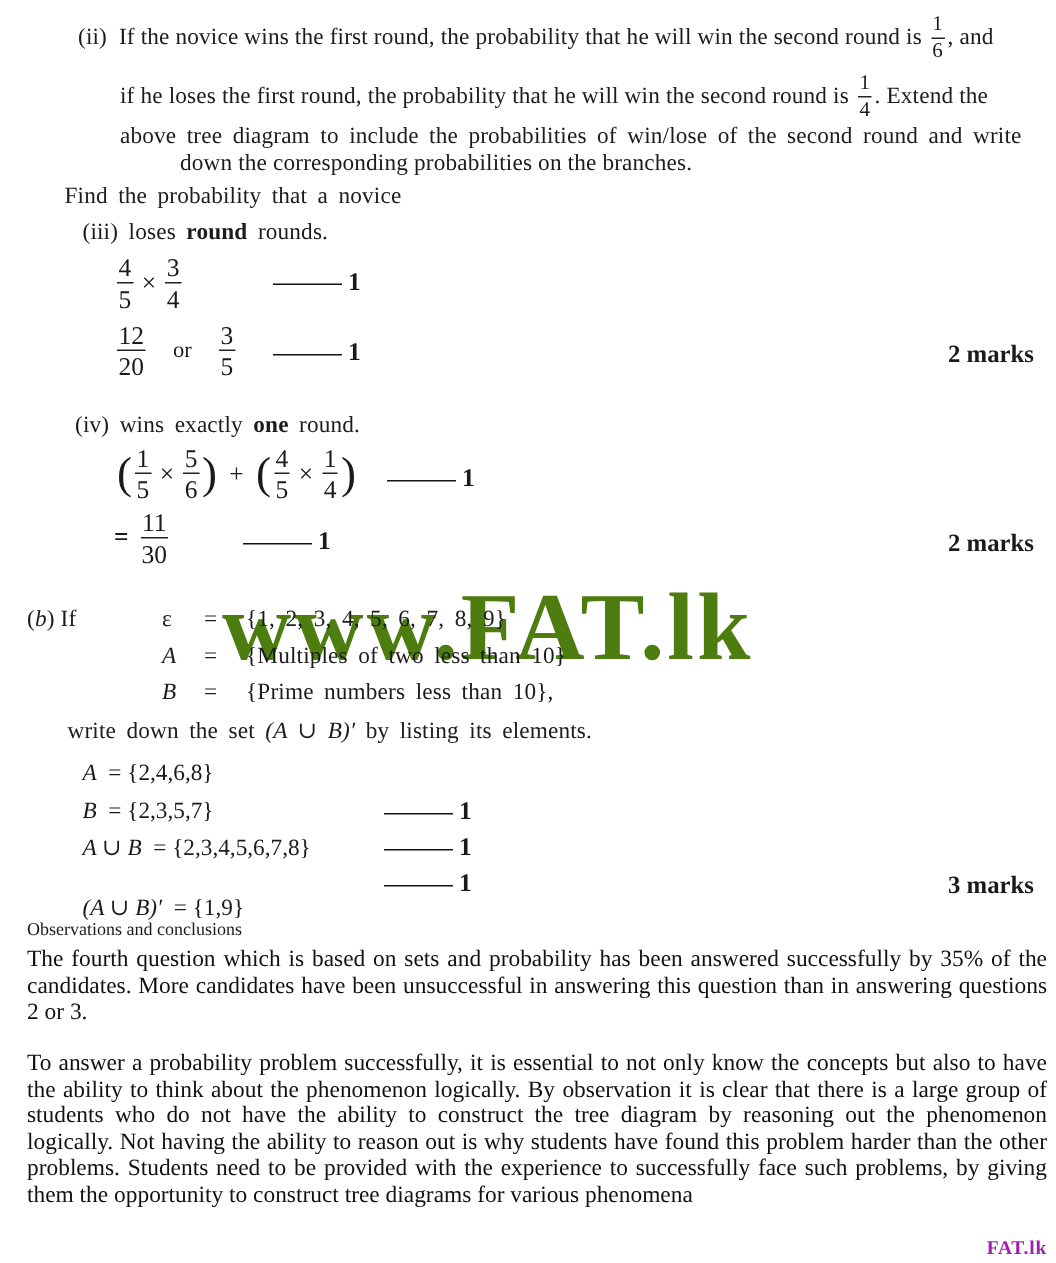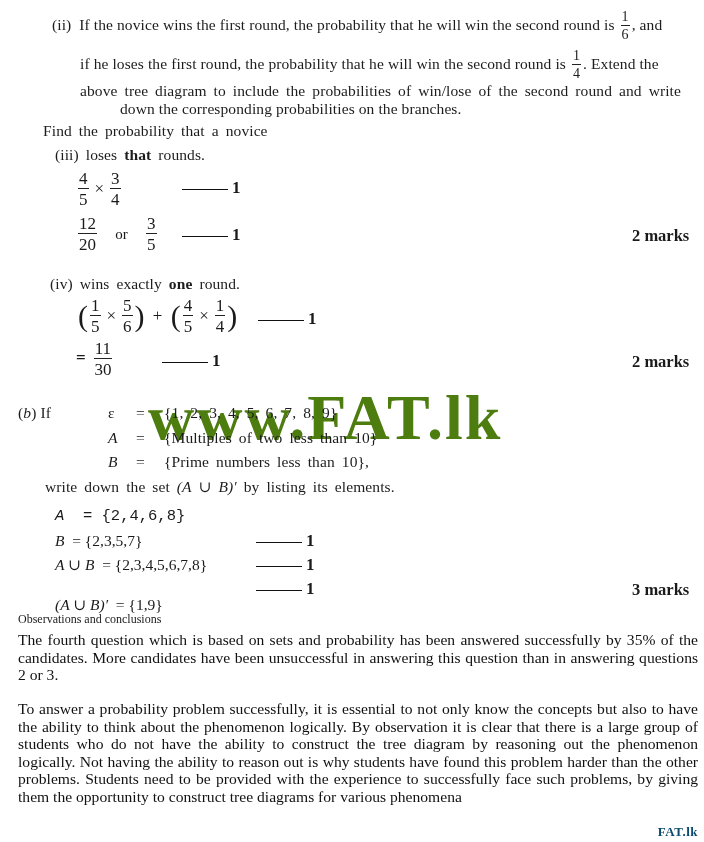--- a/index.html
+++ b/index.html
@@ -28,21 +28,21 @@
   .b { font-weight: bold; }
   .body-text { font-size: 15.6px; line-height: 17.6px; text-align: justify; color: #111; }
   .watermark {
     position: absolute; left: 148px; top: 386px; font-family: Liberation Serif, serif;
     font-weight: bold; font-size: 64px; color: #4d7c0f; letter-spacing: 2px; z-index: 0;
     line-height: 1;
   }
   .content { position: relative; z-index: 1; }
   .footer-mark {
     position: absolute; right: 6px; top: 824px; font-family: "Liberation Serif", serif;
-    font-weight: bold; font-size: 13px; color: #0c4a6e; letter-spacing: 0.5px;
+    font-weight: bold; font-size: 13px; color: #a21caf; letter-spacing: 0.5px;
   }
   .set-row { font-size: 15.5px; }
   .set-row .lhs { display: inline-block; }
 </style>
 </head>
 <body>
 
 <div class="watermark">www.FAT.lk</div>
 
 <div class="content">
@@ -63,21 +63,21 @@
       </span><span>. Extend the</span>
   </div>
   <div class="abs scan wide" style="left:80px; top:82px;">above tree diagram to include the probabilities of win/lose of the second round and write</div>
   <div class="abs scan" style="left:80px; top:100px;margin-left:40px;">down the corresponding probabilities on the branches.</div>
 
   <div class="abs scan wide" style="left:43px; top:122px;">Find the probability that a novice</div>
 
   <div class="abs scan wide" style="left:55px; top:146px;">
     <span>(iii)</span>
     <span>loses</span>
-    <span class="b">that</span>
+    <span class="b">round</span>
     <span>rounds.</span>
   </div>
   <div class="abs math" style="left:76px; top:170px;">
     <span class="frac">
         <span class="num">4</span>
         <span class="den">5</span>
       </span><span class="op">×</span><span class="frac">
         <span class="num">3</span>
         <span class="den">4</span>
       </span>
@@ -149,21 +149,21 @@
   </div>
   <div class="abs scan wide" style="left:108px; top:453px;">
     <span class="it" style="display:inline-block; width:28px;">B</span><span style="display:inline-block; width:28px;">=</span><span>{Prime numbers less than 10},</span>
   </div>
   <div class="abs scan wide" style="left:45px; top:478px;">
     <span>write down the set</span>
     <span class="it">(A ∪ B)′</span>
     <span>by listing its elements.</span>
   </div>
 
-  <div class="abs set-row" style="left:55px; top:507px;font-family:Liberation Mono, monospace;">
+  <div class="abs set-row" style="left:55px; top:507px;">
     <span class="it lhs">A</span>&nbsp;&nbsp;<span>=  {2,4,6,8}</span>
   </div>
   <div class="abs set-row" style="left:55px; top:532px;">
     <span class="it lhs">B</span>&nbsp;&nbsp;<span>=  {2,3,5,7}</span>
   </div>
   <div class="abs" style="left:256px; top:531px;">
     <span class="dash"></span><span class="one">1</span>
   </div>
   <div class="abs set-row" style="left:55px; top:556px;">
     <span class="it lhs">A ∪ B</span>&nbsp;&nbsp;<span>=  {2,3,4,5,6,7,8}</span>

